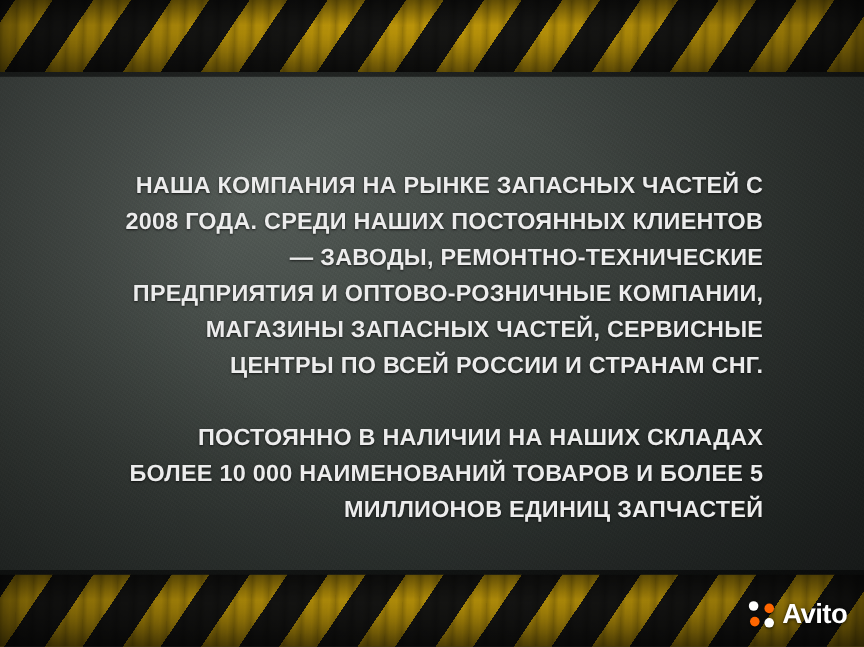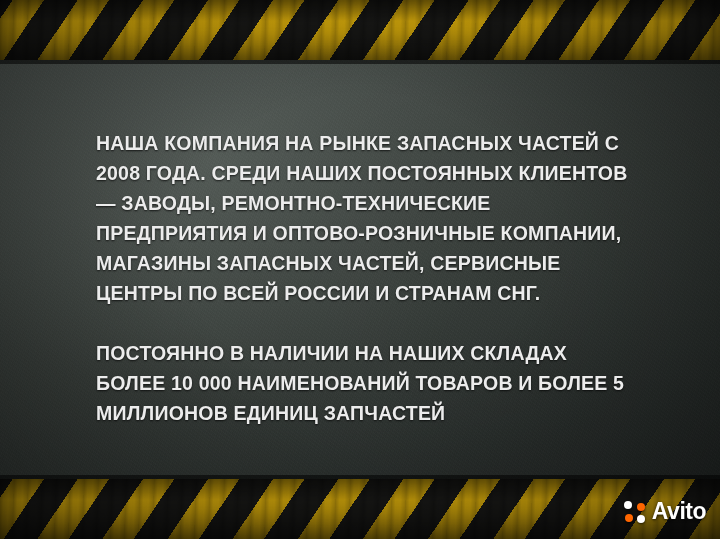--- a/index.html
+++ b/index.html
@@ -71,22 +71,23 @@
     width: 100%;
     height: 4px;
     background: rgba(0,0,0,0.55);
   }
   .edge-top { top: 60px; }
   .edge-bottom { bottom: 60px; }
 
   .content {
     position: absolute;
     left: 96px;
-    top: 128px;
+    top: 140px;
     width: 540px;
+    text-align: right;
   }
   .para {
     color: #ececec;
     font-size: 19.5px;
     line-height: 30px;
     font-weight: bold;
     letter-spacing: 0.2px;
     text-transform: uppercase;
     text-shadow: 0 1px 2px rgba(0,0,0,0.7);
     margin: 0 0 30px 0;

